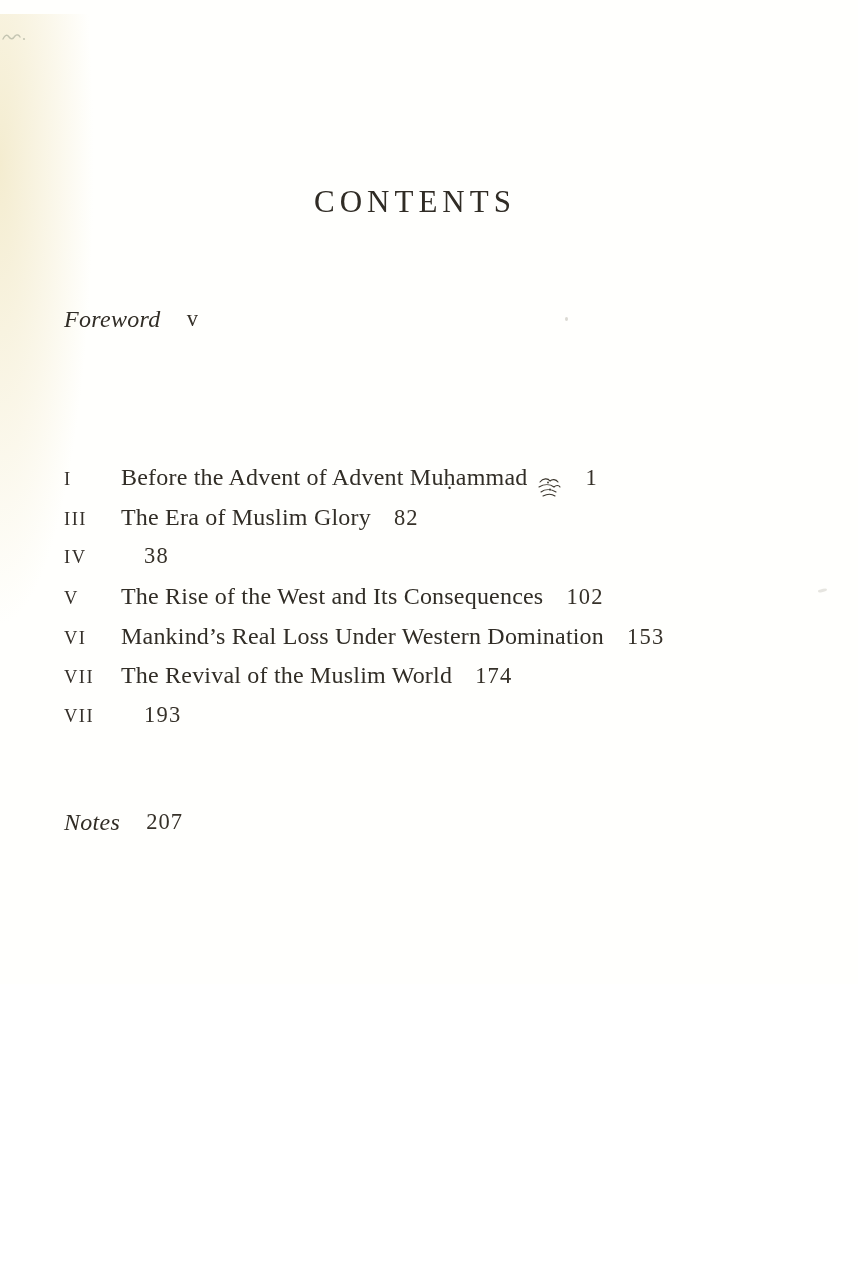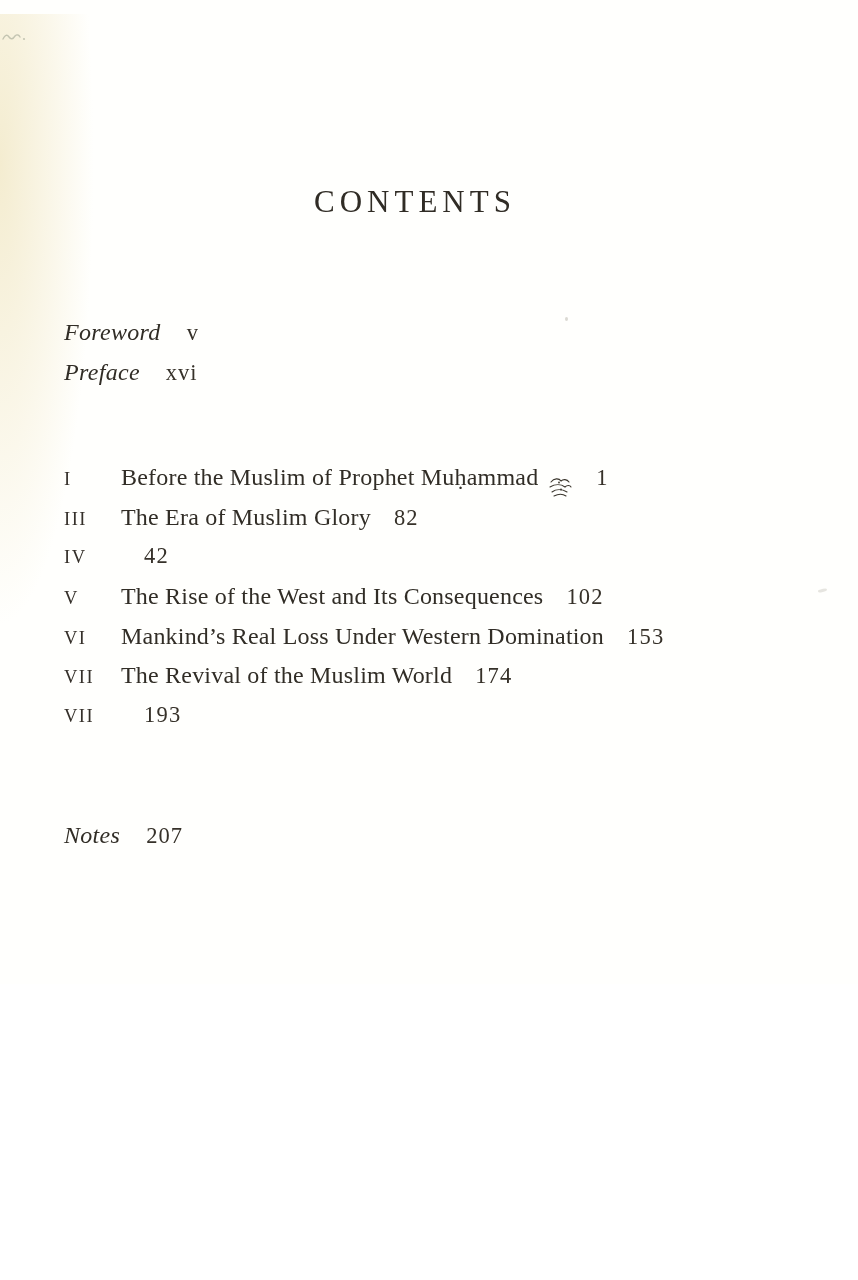--- a/index.html
+++ b/index.html
@@ -58,21 +58,21 @@
     color: #302c25;
   }
 
   .front-matter {
     position: absolute;
     left: 64px;
     top: 306px;
   }
   .fm-row, .bm-row {
     display: flex;
-    align-items: flex-end;
+    align-items: flex-start;
     height: 40px;
     font-size: 24px;
   }
   .fm-label, .bm-label {
     font-style: italic;
     letter-spacing: 0.3px;
   }
   .fm-page, .bm-page {
     margin-left: 26px;
     font-style: normal;
@@ -137,31 +137,27 @@
   <div class="speck s2"></div>
   <div class="speck s3"></div>
 
   <h1 class="title">CONTENTS</h1>
 
   <div class="front-matter">
     <div class="fm-row">
       <span class="fm-label">Foreword</span>
       <span class="fm-page">v</span>
     </div>
-    <div class="fm-row">
-      <span class="fm-label">Preface</span>
-      <span class="fm-page">xvi</span>
-    </div>
   </div>
 
   <div class="chapters">
 
     <div class="ch-row">
       <span class="ch-num">I</span>
-      <span class="ch-title">Before the Muslim of Prophet Muḥammad</span>
+      <span class="ch-title">Before the Advent of Advent Muḥammad</span>
       <svg class="saw-icon" width="26" height="22" viewBox="0 0 26 22">
         <g fill="none" stroke="#3a352c" stroke-width="1.1" stroke-linecap="round">
           <path d="M4 6 C7 2, 12 2, 14 5 C16 3, 20 3, 22 6"></path>
           <path d="M3 11 C8 8, 14 8, 18 11 C20 9, 23 9, 24 11"></path>
           <path d="M5 16 C9 13, 15 13, 20 16"></path>
           <path d="M7 20 C11 18, 16 18, 19 20"></path>
         </g>
         <circle cx="12" cy="6.5" r="0.9" fill="#3a352c"></circle>
         <circle cx="14" cy="13.5" r="0.9" fill="#3a352c"></circle>
       </svg>
@@ -170,21 +166,21 @@
 
 
     <div class="ch-row">
       <span class="ch-num">III</span>
       <span class="ch-title">The Era of Muslim Glory</span>
       <span class="ch-page">82</span>
     </div>
 
     <div class="ch-row">
       <span class="ch-num">IV</span>
-      <span class="ch-page">42</span>
+      <span class="ch-page">38</span>
     </div>
 
     <div class="ch-row">
       <span class="ch-num">V</span>
       <span class="ch-title">The Rise of the West and Its Consequences</span>
       <span class="ch-page">102</span>
     </div>
 
     <div class="ch-row">
       <span class="ch-num">VI</span>

